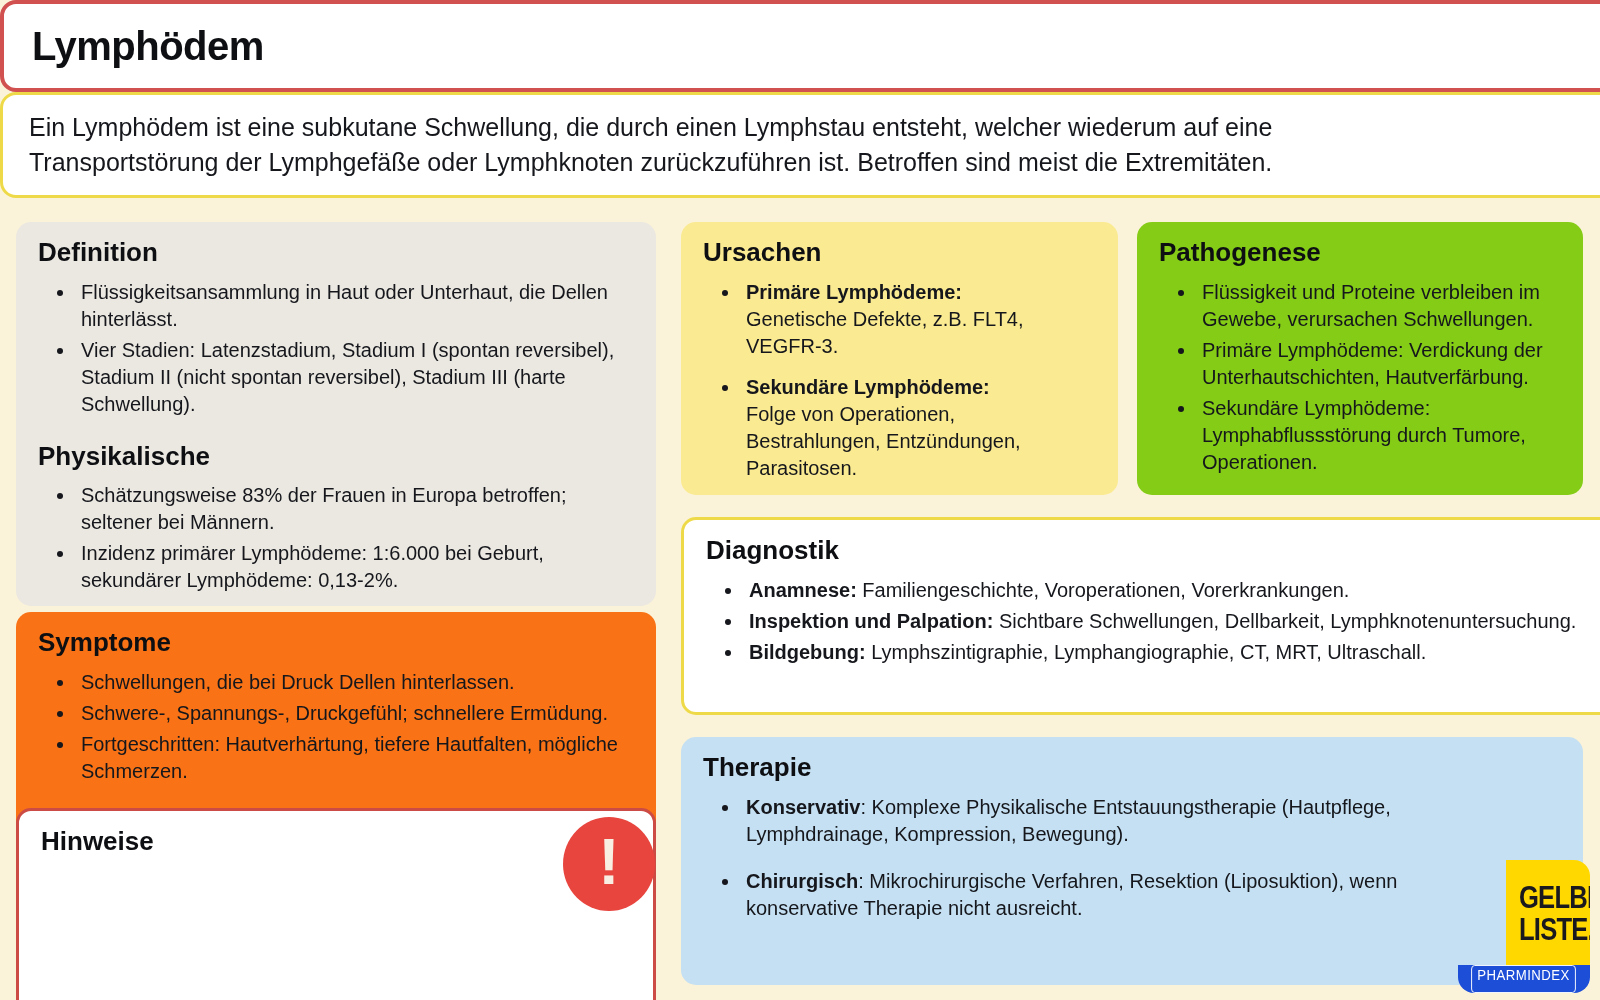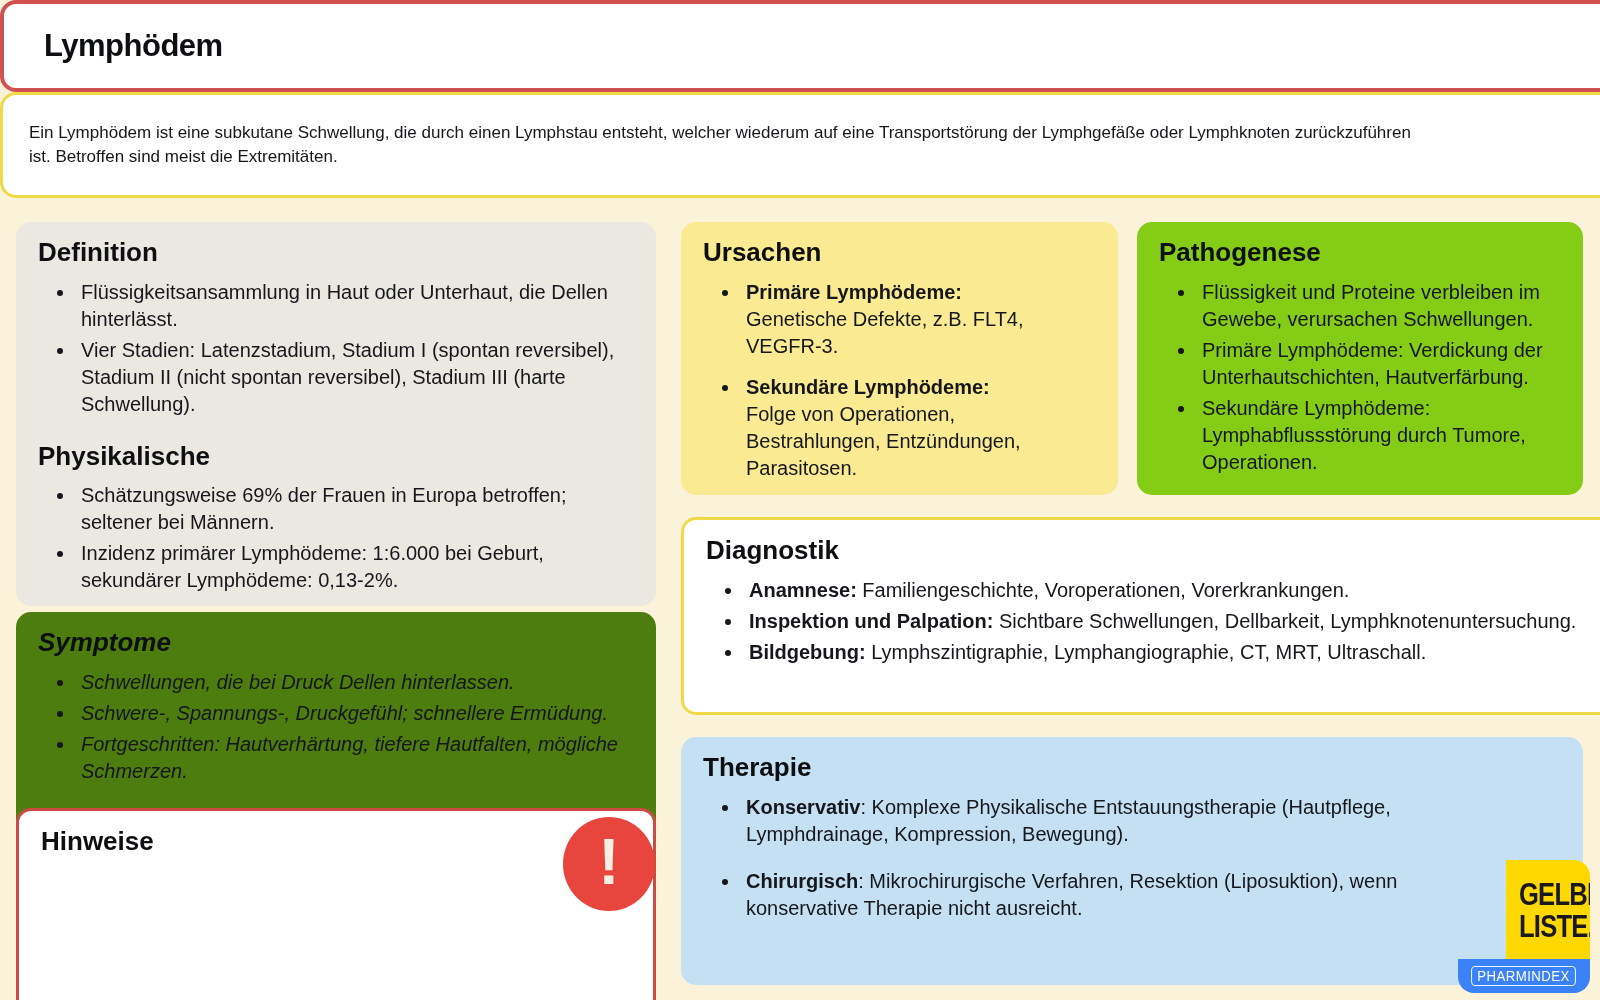--- a/index.html
+++ b/index.html
@@ -11,39 +11,39 @@
   }
   .page { position:relative; width:1600px; height:1000px; overflow:hidden; }
 
   .box { position:absolute; box-sizing:border-box; border-radius:15px; overflow:hidden; padding:14px 22px; }
 
   .title-box {
     left:8px; top:8px; width:1577px; height:84px;
     background:#FFFFFF; border:4px solid #D15050; border-radius:16px;
     display:flex; align-items:center; padding:0 24px;
   }
-  h1 { margin:16px; font-size:31px; font-weight:700; letter-spacing:-0.5px; color:#0E0F12; }
+  h1 { margin:4px; font-size:40px; font-weight:700; letter-spacing:-0.5px; color:#0E0F12; }
 
   .intro-box {
     left:16px; top:106px; width:1564px; height:100px;
     background:#FFFFFF; border:3px solid #EEDA48; border-radius:16px;
     display:flex; align-items:center; padding:0 26px;
   }
-  .intro-box p { margin:0; font-size:17px; line-height:1.4; max-width:1390px; color:#15171C; }
+  .intro-box p { margin:0; font-size:25px; line-height:1.4; max-width:1390px; color:#15171C; }
 
   h2 { margin:0 0 10px 0; font-size:26px; font-weight:700; color:#0E0F12; line-height:1.25; }
   h2.mt { margin-top:22px; }
 
   ul { margin:8px; padding:0 0 0 30px; font-size:20px; line-height:1.35; }
   li { padding-left:5px; margin-bottom:4px; }
   .spaced li { margin-bottom:14px; }
   .stacked li b { display:block; }
 
   .def-box { left:16px;  top:222px; width:640px; height:384px; background:#EBE8E1; }
-  .sym-box { left:16px;  top:612px; width:640px; height:224px; background:#4d7c0f;font-style:italic; }
+  .sym-box { left:16px;  top:612px; width:640px; height:224px; background:#f97316; }
   .hin-box { left:16px;  top:808px; width:640px; height:206px; background:#FFFFFF; border:3px solid #CC4B45; }
   .hin-box ul { max-width:520px; }
 
   .urs-box { left:681px;  top:222px; width:437px; height:273px; background:#FAEA91; }
   .pat-box { left:1137px; top:222px; width:446px; height:273px; background:#84cc16; }
   .dia-box { left:681px;  top:517px; width:948px; height:198px; background:#FFFFFF; border:3px solid #EEDA48; }
   .the-box { left:681px;  top:737px; width:902px; height:248px; background:#C5E0F2; }
   .the-box ul { max-width:700px; }
   .the-box li { margin-bottom:20px; }
 
@@ -59,21 +59,21 @@
     border-radius:16px; overflow:hidden; display:flex; flex-direction:column;
   }
   .logo-top {
     background:#FFD800; flex:1; display:flex; flex-direction:column; justify-content:center; padding-left:13px;margin-left:48px;
   }
   .logo-top .l {
     font-size:32px; font-weight:700; color:#1A191E; line-height:1.0; letter-spacing:-1px;
     transform:scaleX(0.8); transform-origin:left center; white-space:nowrap;
   }
   .logo-bottom {
-    background:#3b82f6; height:34px; display:flex; align-items:center; justify-content:center;
+    background:#1d4ed8; height:28px; display:flex; justify-content:center;
   }
   .logo-bottom span {
     color:#FFFFFF; font-size:15px; line-height:1.2; letter-spacing:0.5px;
     border:1.5px solid #FFFFFF; border-radius:4px; padding:0 6px;
     transform:scaleX(0.88); white-space:nowrap;
   }
 </style>
 </head>
 <body>
 
@@ -88,21 +88,21 @@
   </section>
 
   <section class="box def-box">
     <h2>Definition</h2>
     <ul>
         <li>Flüssigkeitsansammlung in Haut oder Unterhaut, die Dellen hinterlässt.</li>
         <li>Vier Stadien: Latenzstadium, Stadium I (spontan reversibel), Stadium II (nicht spontan reversibel), Stadium III (harte Schwellung).</li>
       </ul>
     <h2 class="mt">Physikalische</h2>
     <ul>
-        <li>Schätzungsweise 69% der Frauen in Europa betroffen; seltener bei Männern.</li>
+        <li>Schätzungsweise 83% der Frauen in Europa betroffen; seltener bei Männern.</li>
         <li>Inzidenz primärer Lymphödeme: 1:6.000 bei Geburt, sekundärer Lymphödeme: 0,13-2%.</li>
       </ul>
   </section>
 
   <section class="box sym-box">
     <h2>Symptome</h2>
     <ul>
         <li>Schwellungen, die bei Druck Dellen hinterlassen.</li>
         <li>Schwere-, Spannungs-, Druckgefühl; schnellere Ermüdung.</li>
         <li>Fortgeschritten: Hautverhärtung, tiefere Hautfalten, mögliche Schmerzen.</li>

